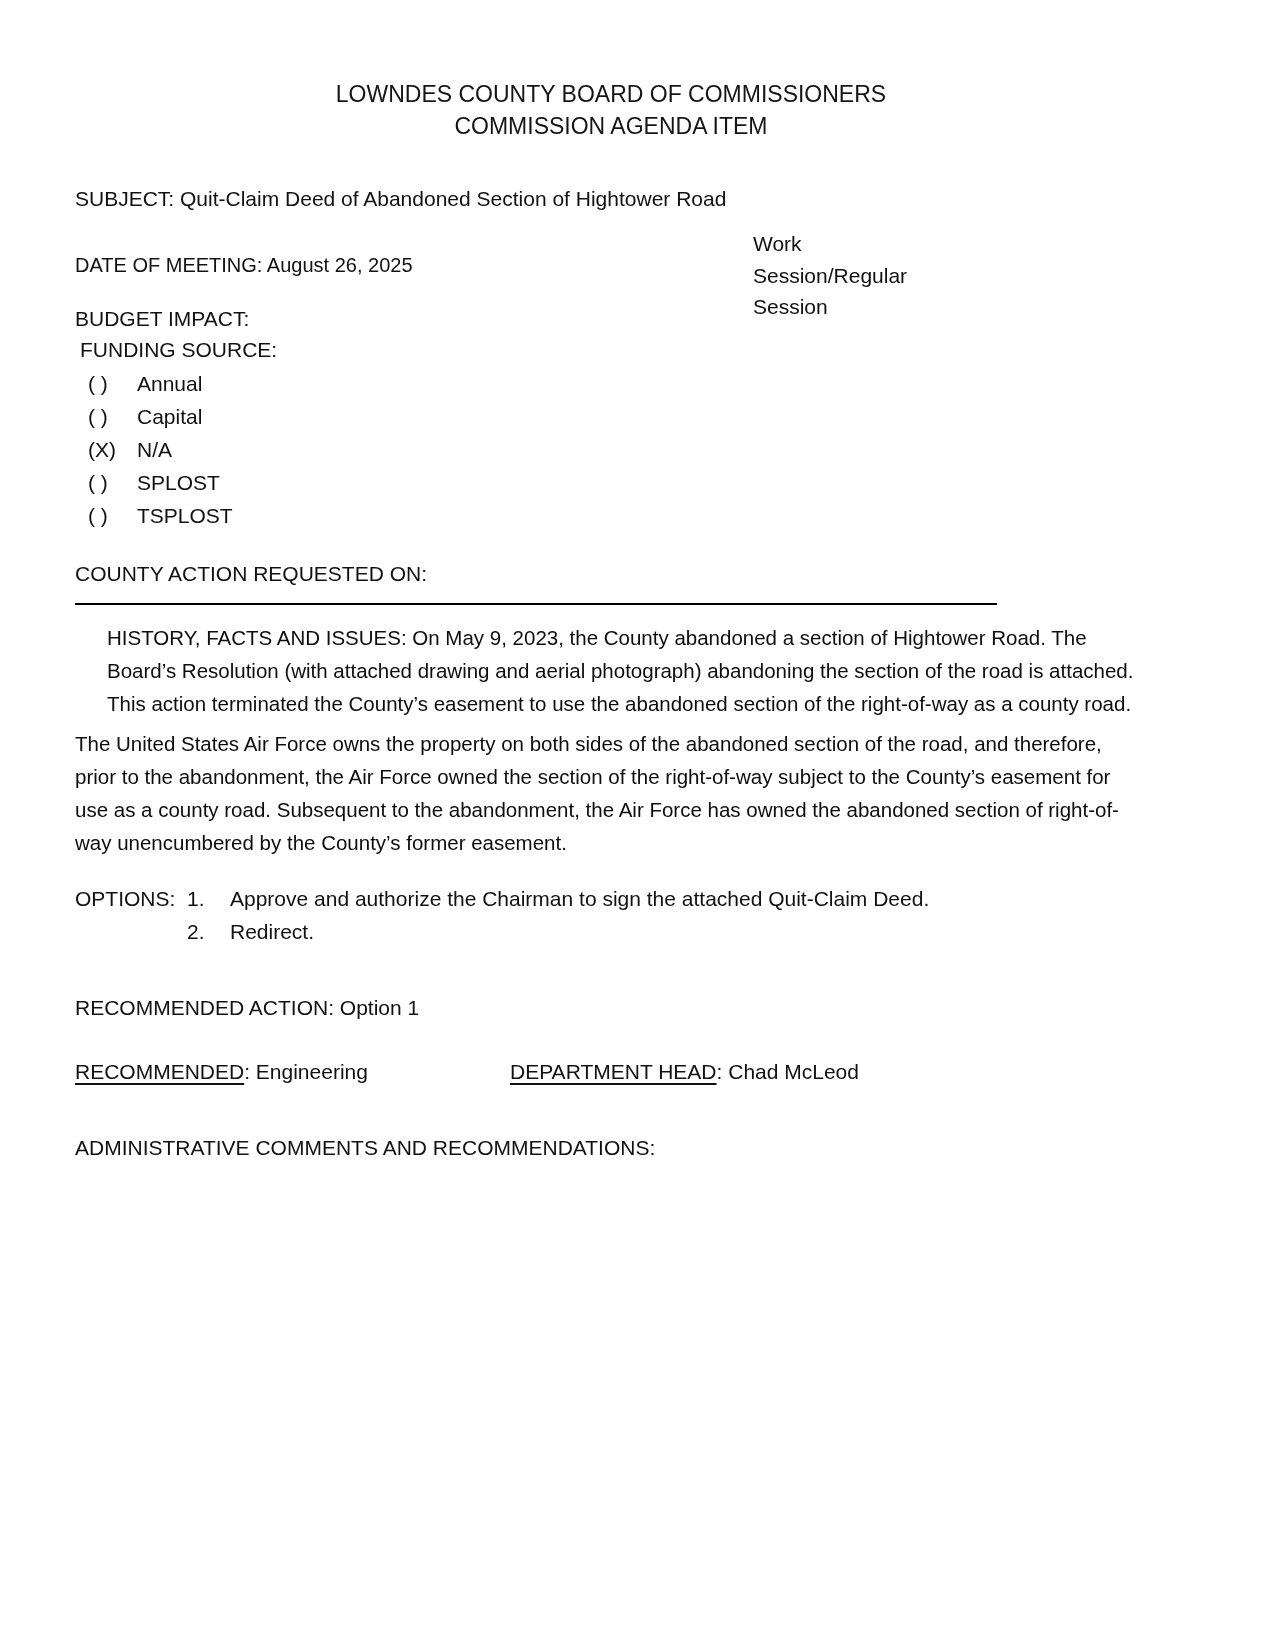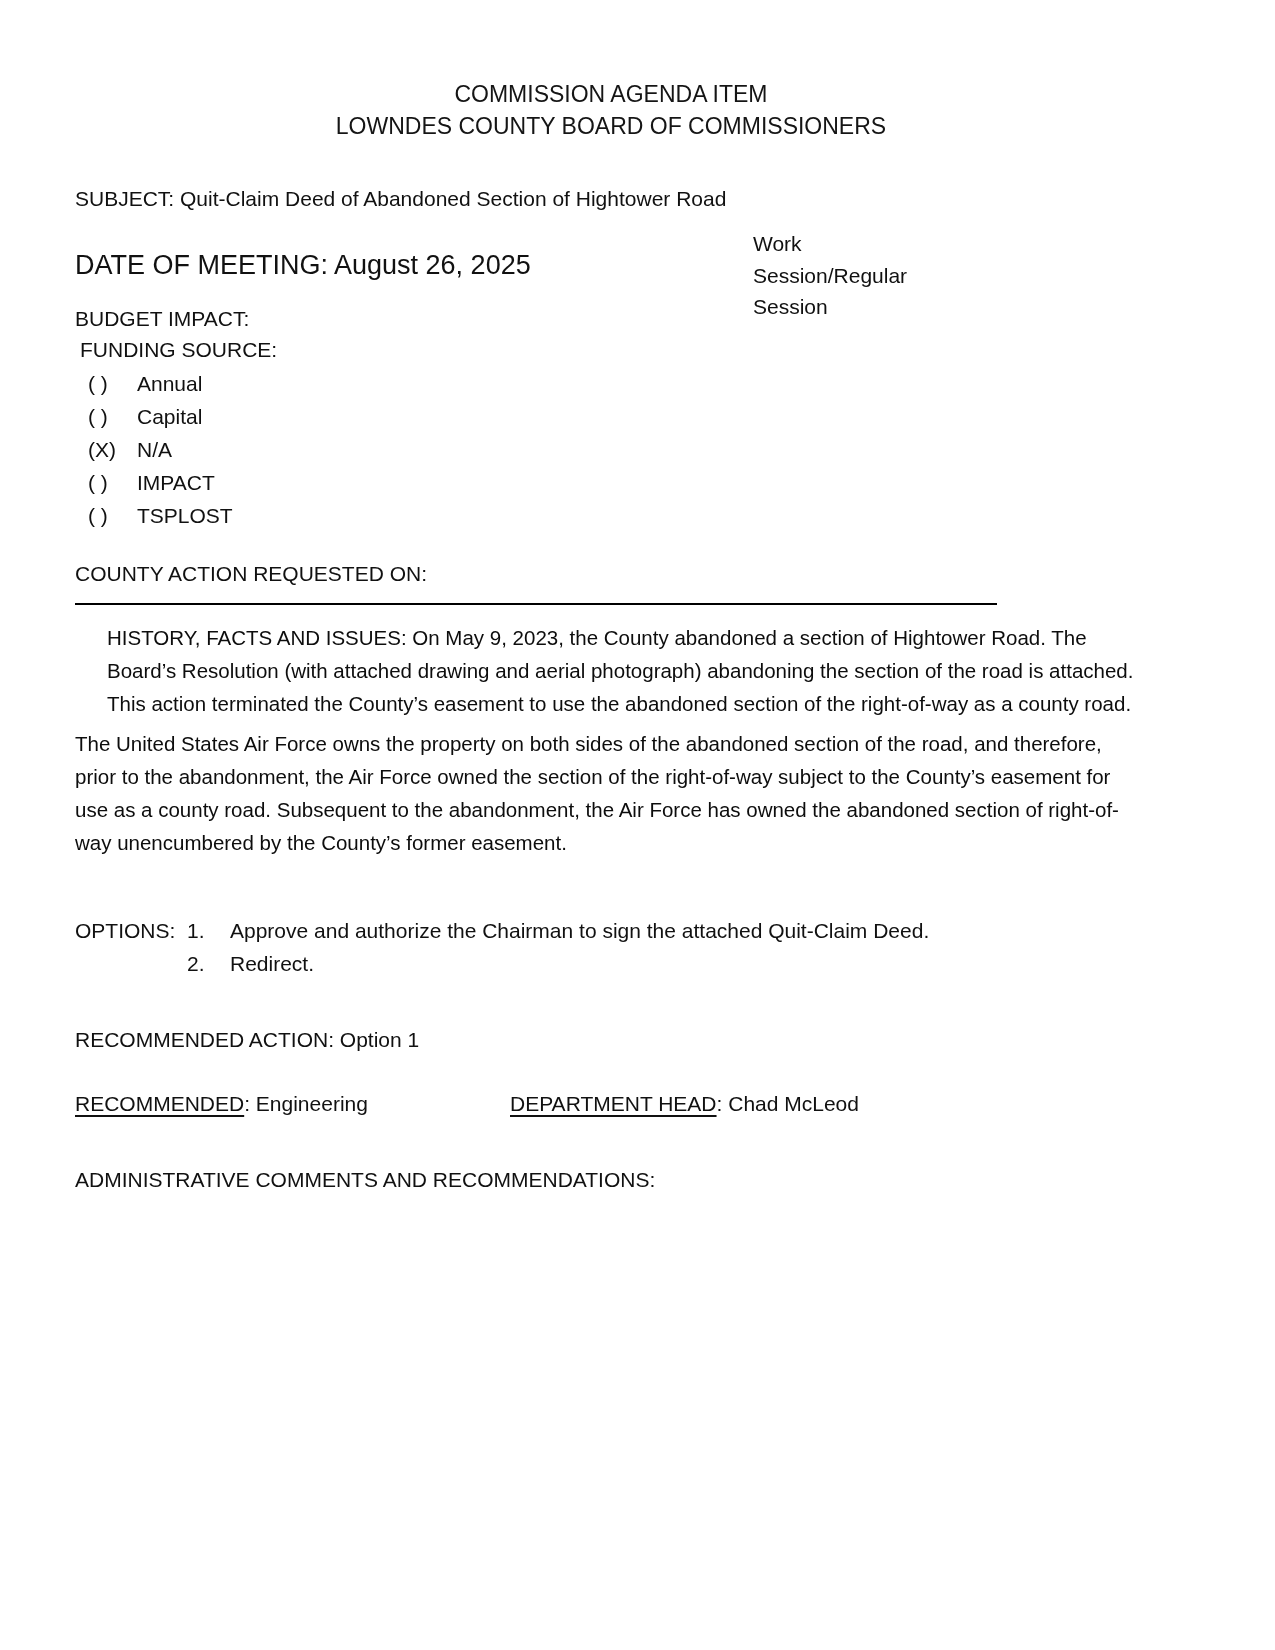--- a/index.html
+++ b/index.html
@@ -32,21 +32,21 @@
   }
   .meeting-block {
     position: relative;
     height: 86px;
     margin-top: 8px;
   }
   .date-line {
     position: absolute;
     left: 0;
     top: 32px;
-    font-size: 27px;
+    font-size: 20px;
     line-height: 26px;
   }
   .session-block {
     position: absolute;
     left: 678px;
     top: 8px;
     font-size: 21px;
     line-height: 31.5px;
   }
   .budget-label {
@@ -86,21 +86,21 @@
   }
   .para {
     font-size: 20.5px;
     line-height: 33px;
     color: #0d0d0d;
   }
   .para-history { margin-top: 16px; margin-left: 32px; }
   .para-airforce { margin-top: 7px; }
   .para-quitclaim { margin-top: 28px; }
   .options-section {
-    margin-top: 55px;
+    margin-top: 23px;
     font-size: 21px;
   }
   .option-row {
     display: grid;
     grid-template-columns: 112px 43px auto;
     line-height: 33px;
   }
   .recommended-line {
     margin-top: 47px;
     font-size: 21px;
@@ -123,22 +123,22 @@
     font-size: 21px;
     line-height: 26px;
   }
 </style>
 </head>
 <body>
 
 <div class="content">
 
   <div class="doc-title">
+    <div>LOWNDES COUNTY BOARD OF COMMISSIONERS</div>
     <div>COMMISSION AGENDA ITEM</div>
-    <div>LOWNDES COUNTY BOARD OF COMMISSIONERS</div>
   </div>
 
   <div class="subject-line">SUBJECT: Quit-Claim Deed of Abandoned Section of Hightower Road</div>
 
   <div class="meeting-block">
     <div class="date-line">DATE OF MEETING: August 26, 2025</div>
     <div class="session-block">
       <div>Work</div>
       <div>Session/Regular</div>
       <div>Session</div>
@@ -156,21 +156,21 @@
     <li class="funding-row">
       <span class="funding-mark">( )</span>
       <span>Capital</span>
     </li>
     <li class="funding-row">
       <span class="funding-mark">(X)</span>
       <span>N/A</span>
     </li>
     <li class="funding-row">
       <span class="funding-mark">( )</span>
-      <span>IMPACT</span>
+      <span>SPLOST</span>
     </li>
     <li class="funding-row">
       <span class="funding-mark">( )</span>
       <span>TSPLOST</span>
     </li>
   </ul>
 
   <div class="county-action">
     <span>COUNTY ACTION REQUESTED ON:</span>
   </div>

